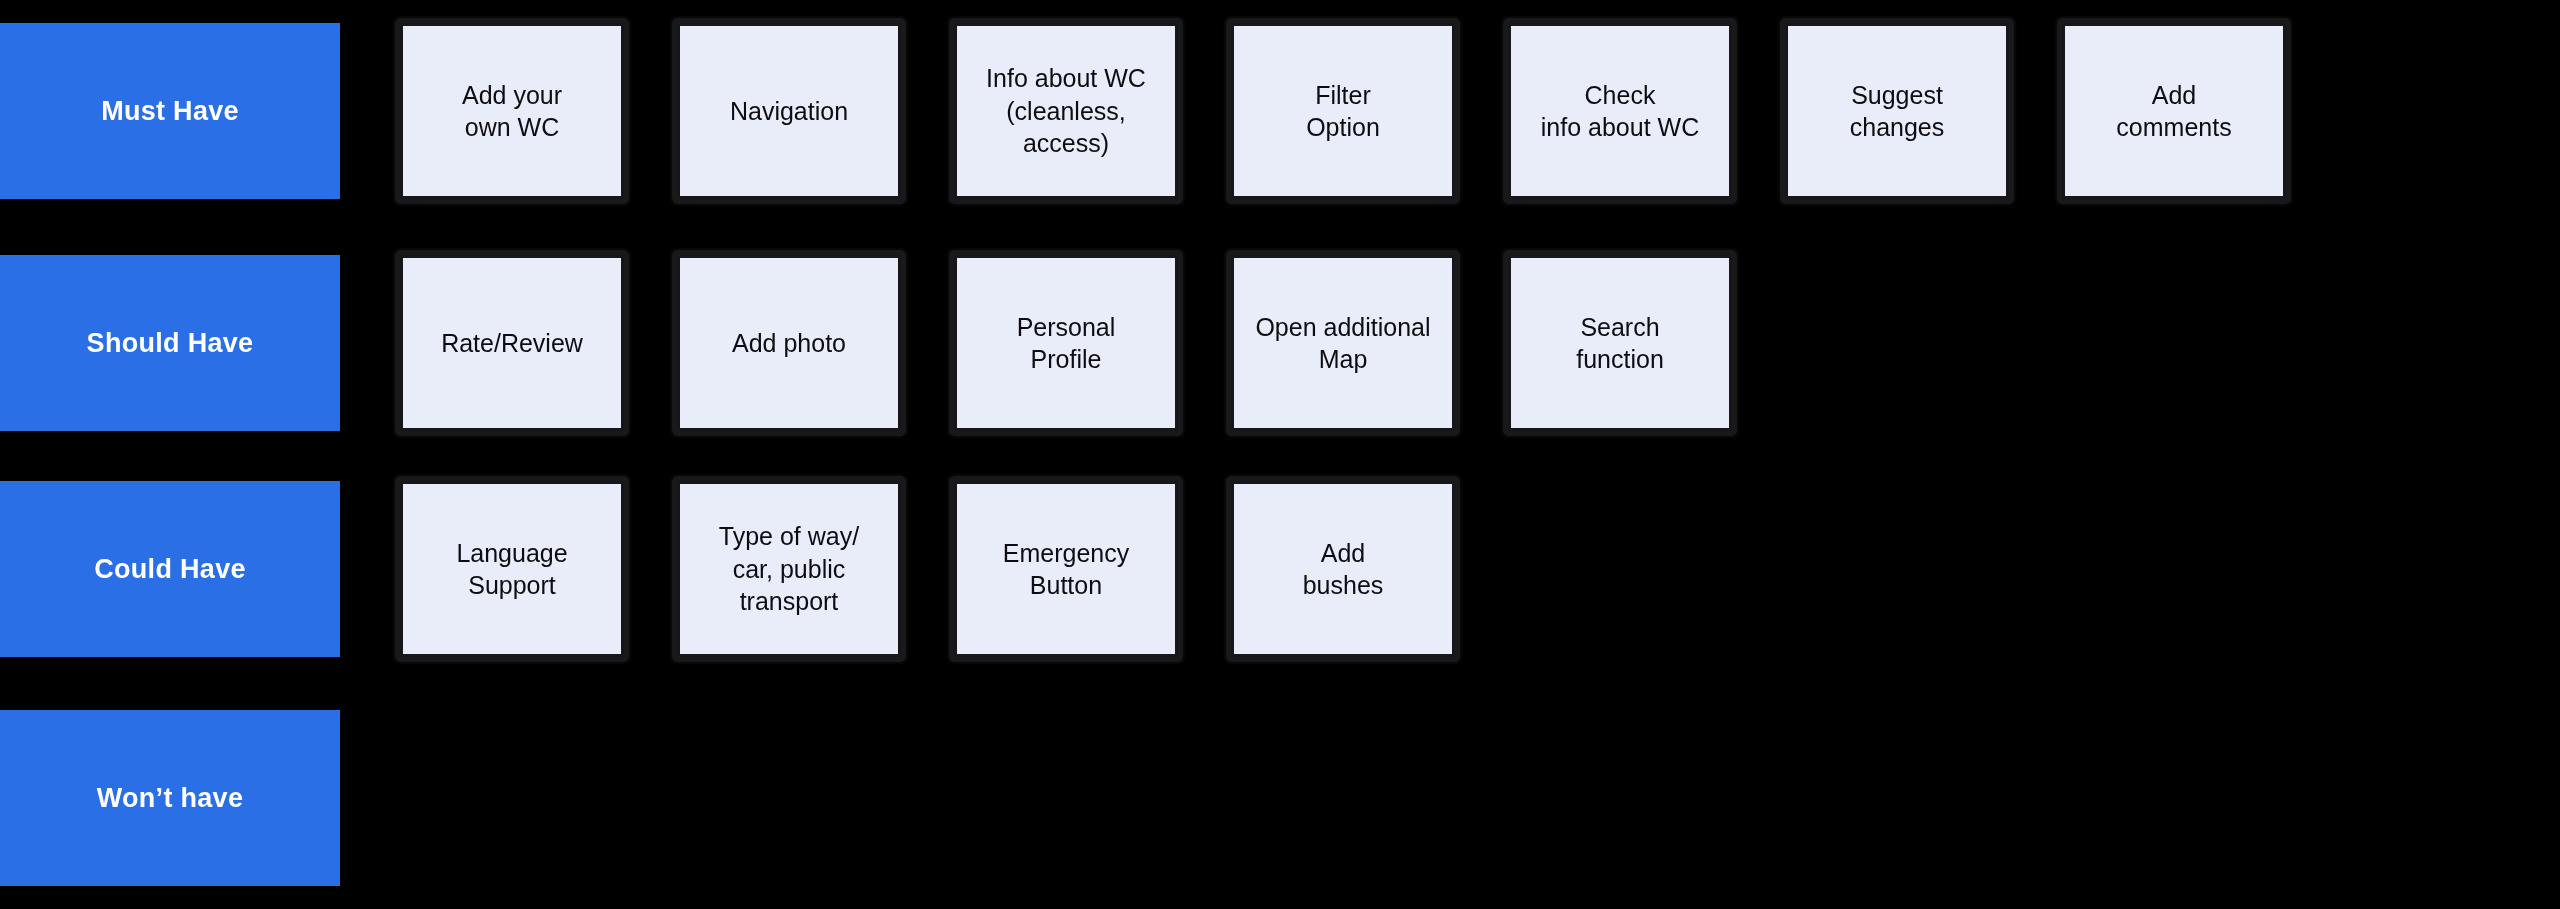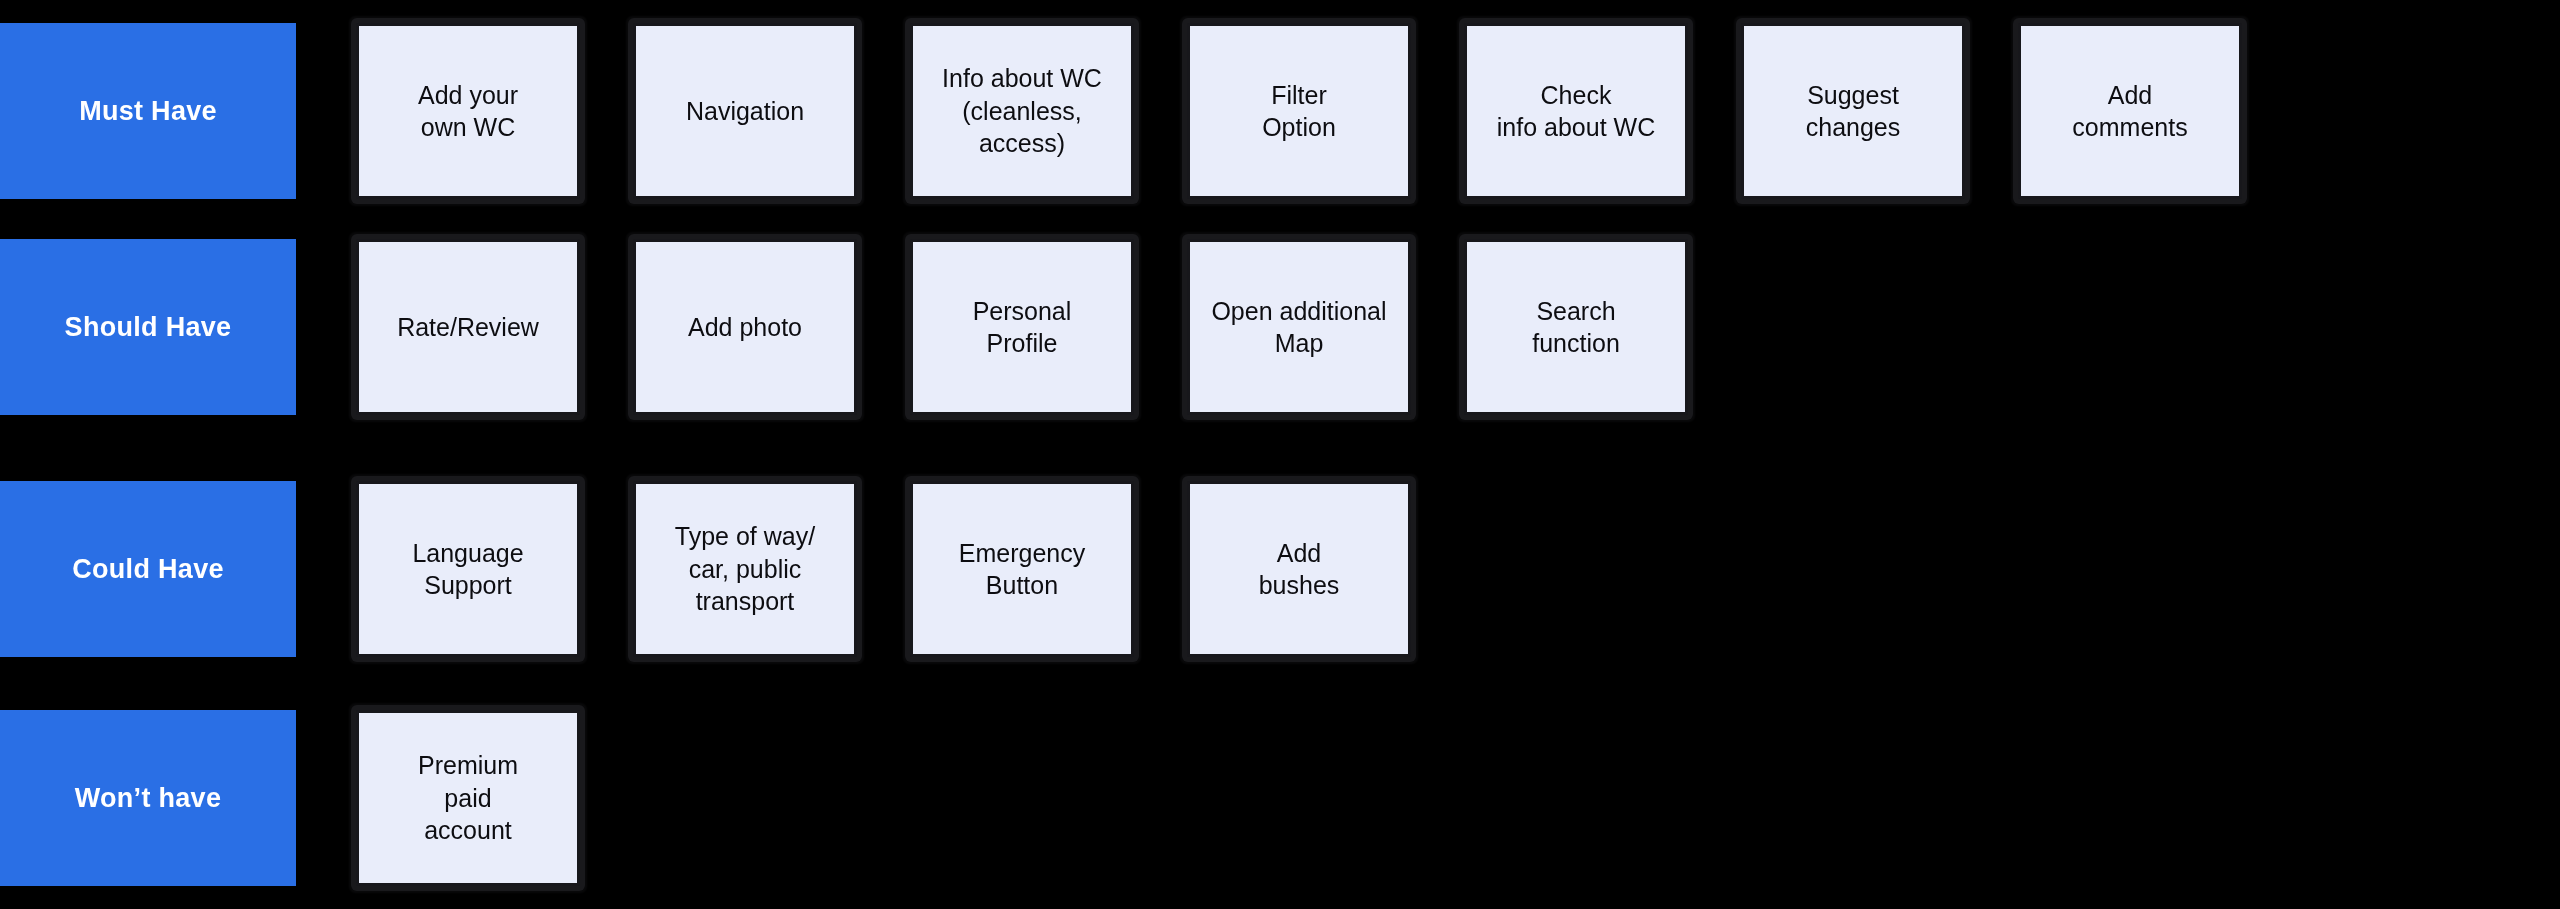--- a/index.html
+++ b/index.html
@@ -13,26 +13,26 @@
   }
   .row {
     position: absolute;
     left: 0;
     display: flex;
     column-gap: 53px;
     height: 176px;
     align-items: stretch;
   }
   .row:nth-of-type(1) { top: 23px; }
-  .row:nth-of-type(2) { top: 239px; }
+  .row:nth-of-type(2) { top: 255px; }
   .row:nth-of-type(3) { top: 481px; }
   .row:nth-of-type(4) { top: 710px; }
   .row-label {
     flex: none;
-    width: 296px;
+    width: 340px;
     margin-right: 7px;
     background: #2A6FE5;
     color: #FFFFFF;
     font-weight: 700;
     font-size: 27px;
     letter-spacing: 0.3px;
     display: flex;
     align-items: center;
     justify-content: center;
     text-align: center;
@@ -103,18 +103,15 @@
 car, public
 transport</div>
     <div class="card">Emergency
 Button</div>
     <div class="card">Add
 bushes</div>
   </section>
 
   <section class="row">
     <div class="row-label">Won’t have</div>
-    <div class="card">Premium
-paid
-account</div>
   </section>
 
 </div>
 
 </body></html>

